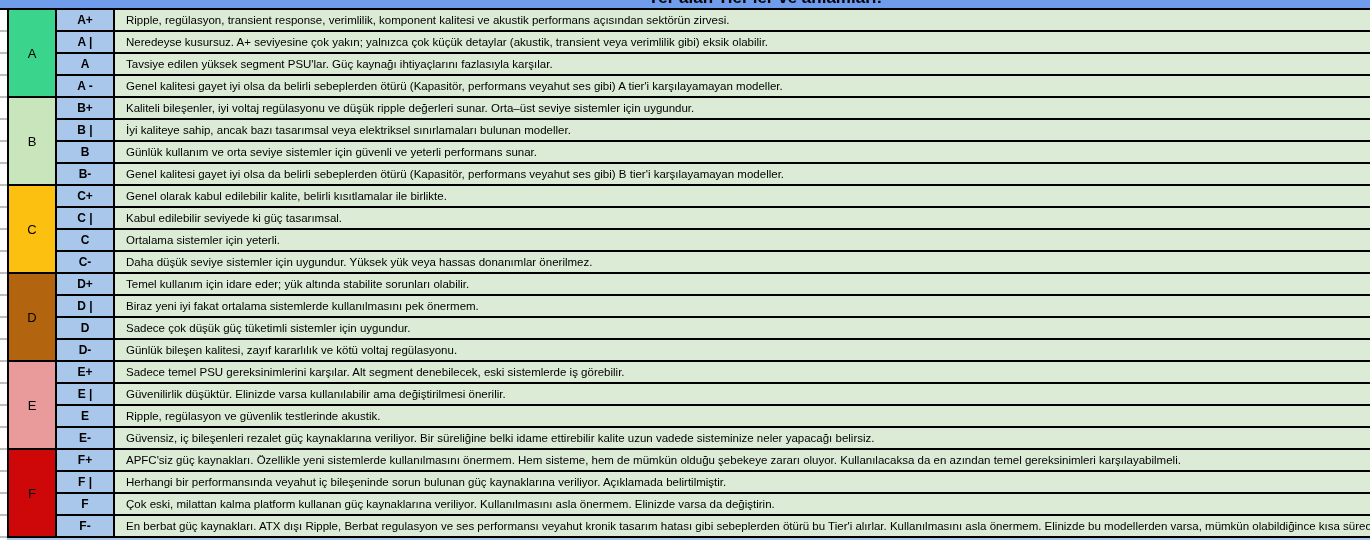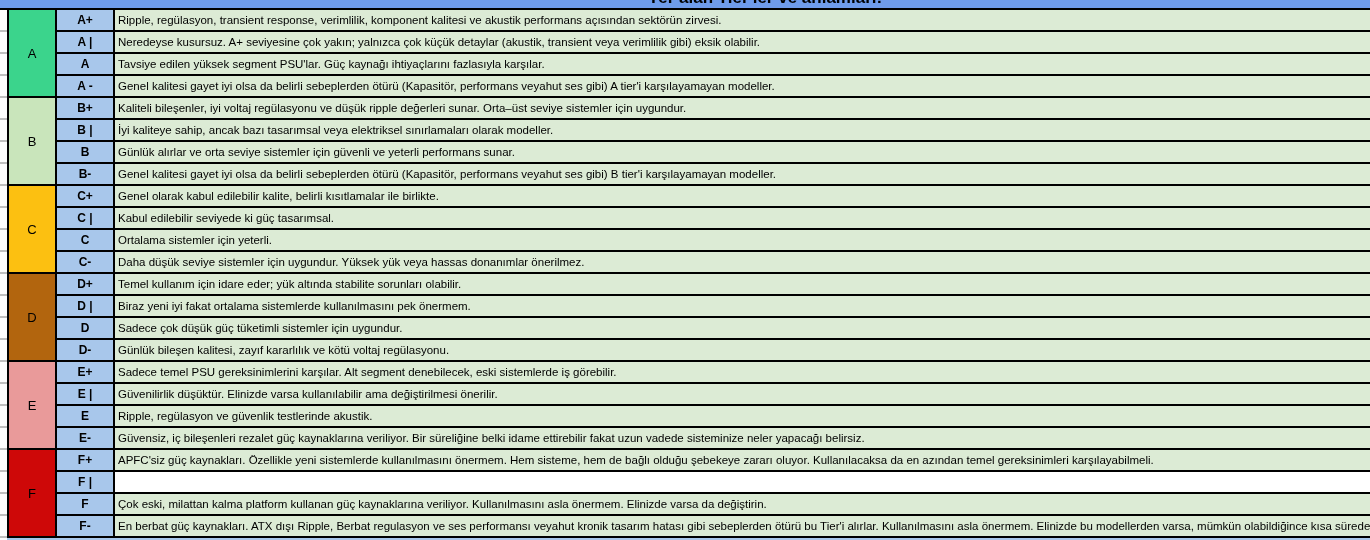--- a/index.html
+++ b/index.html
@@ -83,21 +83,21 @@
     box-sizing: border-box;
     background: #a8c7eb;
     display: flex; align-items: center; justify-content: center;
     font-size: 12px; font-weight: bold; color: #000;
     white-space: pre;
   }
   .desc-cell {
     flex: 1 1 auto;
     background: #dcebd5;
     display: flex; align-items: center;
-    padding-left: 3px;
+    padding-left: 11px;
     font-size: 11.5px; color: #000;
     white-space: nowrap;
     overflow: hidden;
     min-width: 0;
   }
 
   
   .bottom-sliver {
     position: absolute; left: 7px; right: 0;
     top: 538px; height: 2px;
@@ -137,25 +137,25 @@
     </div>
     <div class="tier-group">
       <div class="tier-cell" style="background: rgb(201, 229, 187);">B</div>
       <div class="group-rows">
         <div class="tier-row">
           <div class="subtier-cell">B+</div>
           <div class="desc-cell">Kaliteli bileşenler, iyi voltaj regülasyonu ve düşük ripple değerleri sunar. Orta–üst seviye sistemler için uygundur.</div>
         </div>
         <div class="tier-row">
           <div class="subtier-cell">B |</div>
-          <div class="desc-cell">İyi kaliteye sahip, ancak bazı tasarımsal veya elektriksel sınırlamaları olarak modeller.</div>
+          <div class="desc-cell">İyi kaliteye sahip, ancak bazı tasarımsal veya elektriksel sınırlamaları bulunan modeller.</div>
         </div>
         <div class="tier-row">
           <div class="subtier-cell">B</div>
-          <div class="desc-cell">Günlük alırlar ve orta seviye sistemler için güvenli ve yeterli performans sunar.</div>
+          <div class="desc-cell">Günlük kullanım ve orta seviye sistemler için güvenli ve yeterli performans sunar.</div>
         </div>
         <div class="tier-row">
           <div class="subtier-cell">B-</div>
           <div class="desc-cell">Genel kalitesi gayet iyi olsa da belirli sebeplerden ötürü (Kapasitör, performans veyahut ses gibi) B tier'i karşılayamayan modeller.</div>
         </div>
       </div>
     </div>
     <div class="tier-group">
       <div class="tier-cell" style="background: rgb(252, 192, 17);">C</div>
       <div class="group-rows">
@@ -208,33 +208,34 @@
         <div class="tier-row">
           <div class="subtier-cell">E |</div>
           <div class="desc-cell">Güvenilirlik düşüktür. Elinizde varsa kullanılabilir ama değiştirilmesi önerilir.</div>
         </div>
         <div class="tier-row">
           <div class="subtier-cell">E</div>
           <div class="desc-cell">Ripple, regülasyon ve güvenlik testlerinde akustik.</div>
         </div>
         <div class="tier-row">
           <div class="subtier-cell">E-</div>
-          <div class="desc-cell">Güvensiz, iç bileşenleri rezalet güç kaynaklarına veriliyor. Bir süreliğine belki idame ettirebilir fakat uzun vadede sisteminize neler yapacağı belirsiz.</div>
+          <div class="desc-cell">Güvensiz, iç bileşenleri rezalet güç kaynaklarına veriliyor. Bir süreliğine belki idame ettirebilir kalite uzun vadede sisteminize neler yapacağı belirsiz.</div>
         </div>
       </div>
     </div>
     <div class="tier-group">
       <div class="tier-cell" style="background: rgb(206, 8, 8);">F</div>
       <div class="group-rows">
         <div class="tier-row">
           <div class="subtier-cell">F+</div>
-          <div class="desc-cell">APFC'siz güç kaynakları. Özellikle yeni sistemlerde kullanılmasını önermem. Hem sisteme, hem de bağlı olduğu şebekeye zararı oluyor. Kullanılacaksa da en azından temel gereksinimleri karşılayabilmeli.</div>
+          <div class="desc-cell">APFC'siz güç kaynakları. Özellikle yeni sistemlerde kullanılmasını önermem. Hem sisteme, hem de mümkün olduğu şebekeye zararı oluyor. Kullanılacaksa da en azından temel gereksinimleri karşılayabilmeli.</div>
         </div>
         <div class="tier-row">
           <div class="subtier-cell">F |</div>
+          <div class="desc-cell">Herhangi bir performansında veyahut iç bileşeninde sorun bulunan güç kaynaklarına veriliyor. Açıklamada belirtilmiştir.</div>
         </div>
         <div class="tier-row">
           <div class="subtier-cell">F</div>
           <div class="desc-cell">Çok eski, milattan kalma platform kullanan güç kaynaklarına veriliyor. Kullanılmasını asla önermem. Elinizde varsa da değiştirin.</div>
         </div>
         <div class="tier-row">
           <div class="subtier-cell">F-</div>
           <div class="desc-cell">En berbat güç kaynakları. ATX dışı Ripple, Berbat regulasyon ve ses performansı veyahut kronik tasarım hatası gibi sebeplerden ötürü bu Tier'i alırlar. Kullanılmasını asla önermem. Elinizde bu modellerden varsa, mümkün olabildiğince kısa sürede değiştiriniz.</div>
         </div>
       </div>

